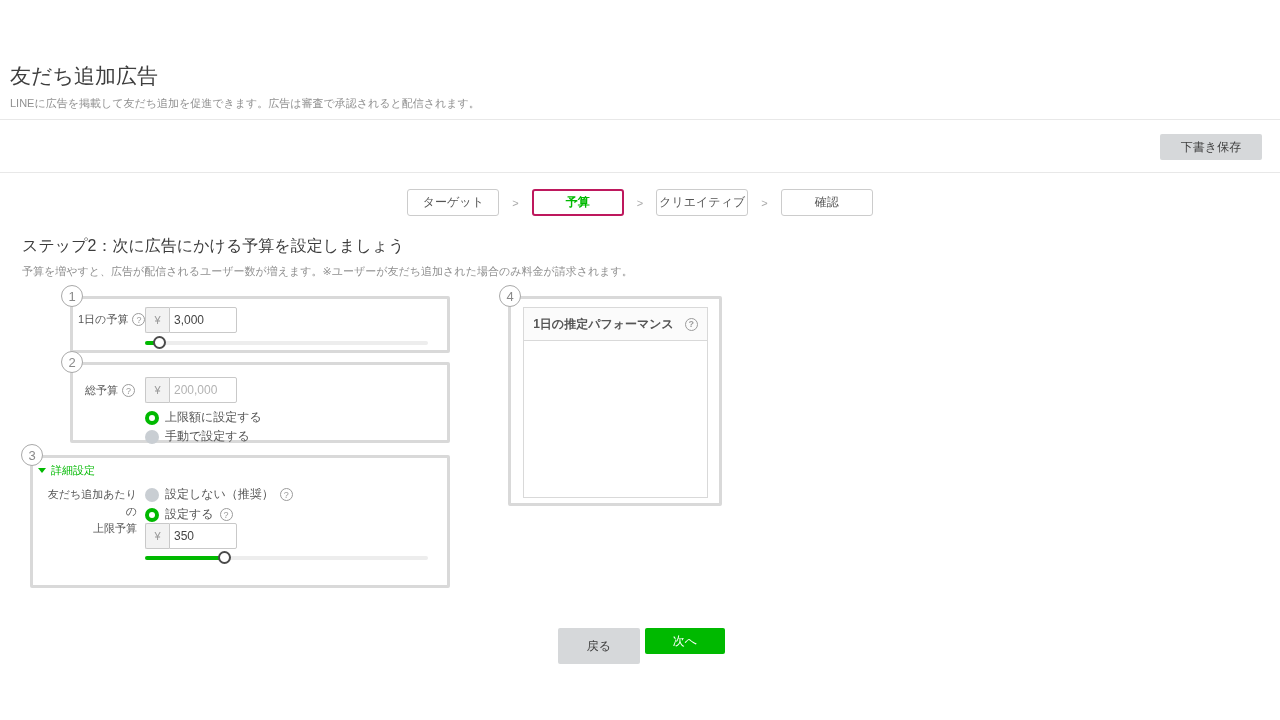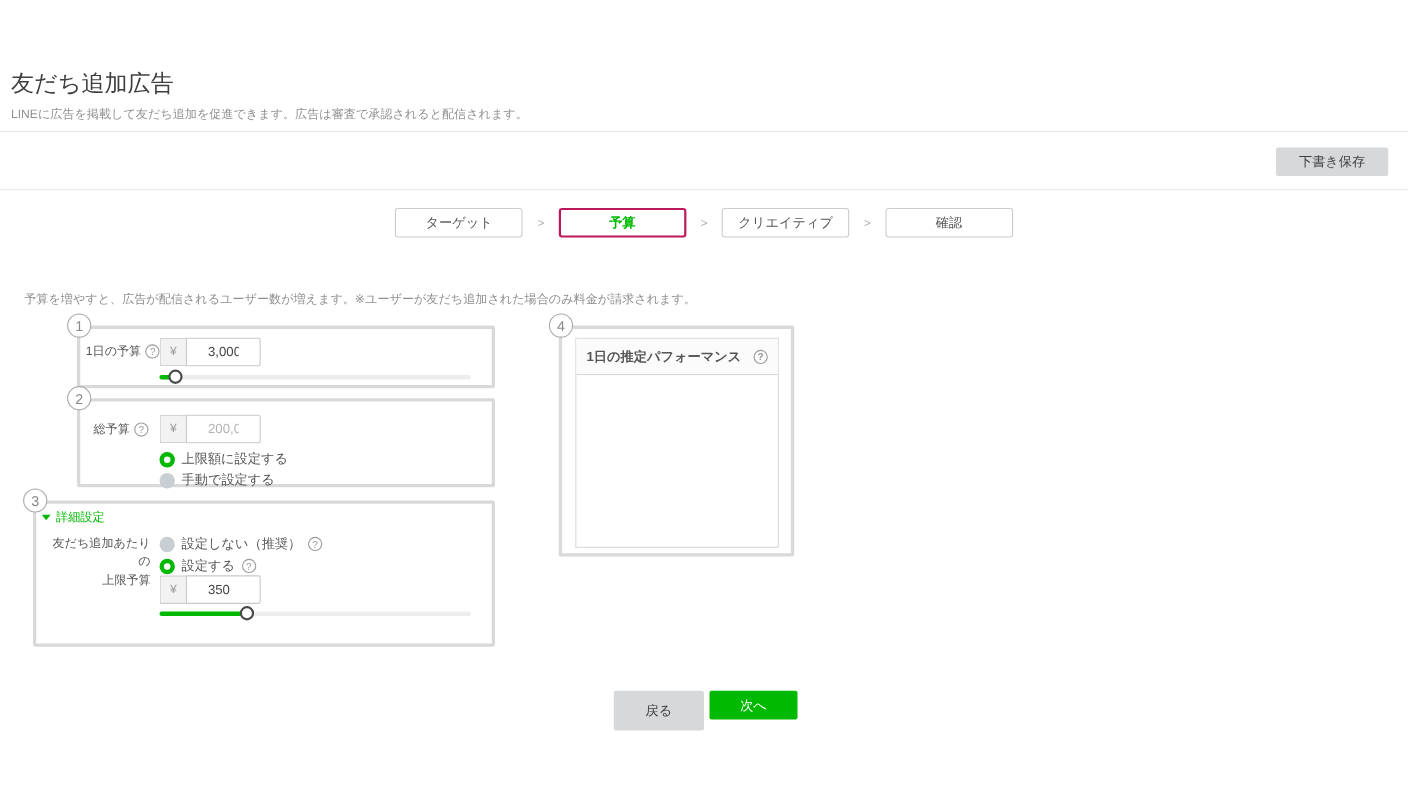--- a/index.html
+++ b/index.html
@@ -12,21 +12,21 @@
   .page-subtitle { position:absolute; left:10px; top:96px; font-size:11px; color:#919191; }
   .divider { position:absolute; left:0; right:0; height:1px; background:#e8e8e8; }
   .divider.d1 { top:119px; }
   .divider.d2 { top:172px; }
 
   .btn { display:flex; align-items:center; justify-content:center; font-size:12px; border:none; cursor:pointer; font-family:inherit; }
   .draft-btn { position:absolute; right:18px; top:134px; width:102px; height:26px; background:#d6d8da; color:#3f3f3f; border-radius:2px; }
 
   
   .steps { position:absolute; left:0; right:0; top:189px; display:flex; align-items:center; justify-content:center; gap:13px; }
-  .step-tab { width:116px; height:27px; display:flex; align-items:center; justify-content:center;
+  .step-tab { width:92px; height:27px; display:flex; align-items:center; justify-content:center;
               border:1px solid #ccc; border-radius:3px; background:#fff; font-size:12px; color:#555; cursor:pointer; }
   .step-tab.active { border:2px solid #be185d; color:#00b900; font-weight:bold; }
   .step-sep { font-size:11px; color:#aaa; }
 
   
   .step-heading { position:absolute; left:22px; top:236px; font-size:16px; font-weight:500; color:#3c3c3c; }
   .step-desc { position:absolute; left:22px; top:264px; font-size:11px; color:#8f8f8f; }
 
   
   .sec-box { position:absolute; border:3px solid #d9d9d9; border-radius:2px; background:#fff; }
@@ -38,21 +38,21 @@
                 background:#fff; color:#8a8a8a; font-size:13px; display:flex; align-items:center; justify-content:center; z-index:5; }
   .nc1 { left:61px; top:285px; } .nc2 { left:61px; top:351px; } .nc3 { left:21px; top:444px; } .nc4 { left:499px; top:285px; }
 
   .field-label { position:absolute; font-size:11px; color:#555; display:flex; align-items:center; gap:4px; }
   .help { display:inline-flex; width:13px; height:13px; border:1px solid #9b9b9b; border-radius:50%;
           color:#9b9b9b; font-size:9px; align-items:center; justify-content:center; cursor:pointer; flex:0 0 auto; }
 
   .money-group { position:absolute; display:flex; height:26px; }
   .money-prefix { width:24px; height:26px; background:#f2f2f2; border:1px solid #c9c9c9; border-right:none;
                   display:flex; align-items:center; justify-content:center; font-size:11px; color:#999; border-radius:2px 0 0 2px; }
-  .money-input { width:68px; height:26px; border:1px solid #c9c9c9; border-radius:0 2px 2px 0; padding:0 19px;
+  .money-input { width:68px; height:26px; border:1px solid #c9c9c9; border-radius:0 2px 2px 0; padding:0 4px;
                  font-size:12px; color:#444; font-family:inherit; outline:none; }
   .money-input.muted { color:#b3b3b3; }
 
   
   .slider { position:absolute; width:283px; height:13px; cursor:pointer; }
   .slider-track { position:absolute; left:0; right:0; top:5px; height:4px; background:#ededed; border-radius:2px; }
   .slider-fill { position:absolute; left:0; top:5px; height:4px; background:#00b900; border-radius:2px; }
   .slider-thumb { position:absolute; top:0; width:13px; height:13px; background:#fff; border:2px solid #4a4a4a; border-radius:50%; }
 
   
@@ -93,20 +93,21 @@
   <nav class="steps">
     <div class="step-tab">ターゲット</div>
     <span class="step-sep">&gt;</span>
     <div class="step-tab active">予算</div>
     <span class="step-sep">&gt;</span>
     <div class="step-tab">クリエイティブ</div>
     <span class="step-sep">&gt;</span>
     <div class="step-tab">確認</div>
   </nav>
 
+  <h2 class="step-heading">ステップ2：次に広告にかける予算を設定しましょう</h2>
   <p class="step-desc">予算を増やすと、広告が配信されるユーザー数が増えます。※ユーザーが友だち追加された場合のみ料金が請求されます。</p>
 
   <div class="num-circle nc1">1</div>
   <div class="num-circle nc2">2</div>
   <div class="num-circle nc3">3</div>
   <div class="num-circle nc4">4</div>
 
   <div class="sec-box box1"></div>
   <div class="field-label" style="left:78px; top:312px;">
     <span>1日の予算</span>

